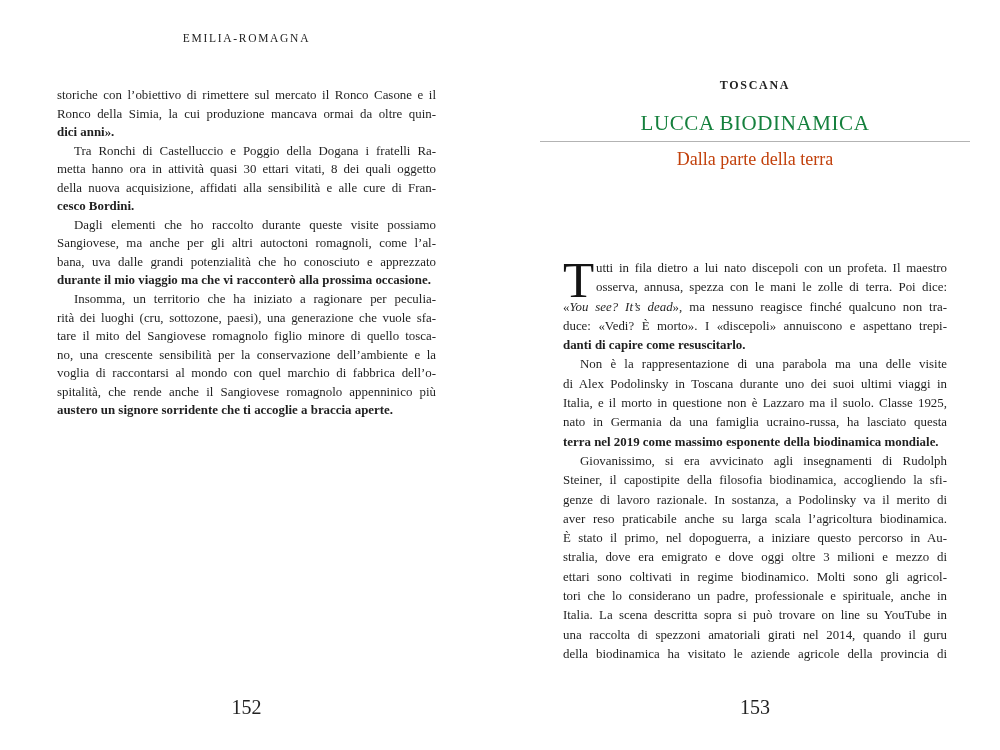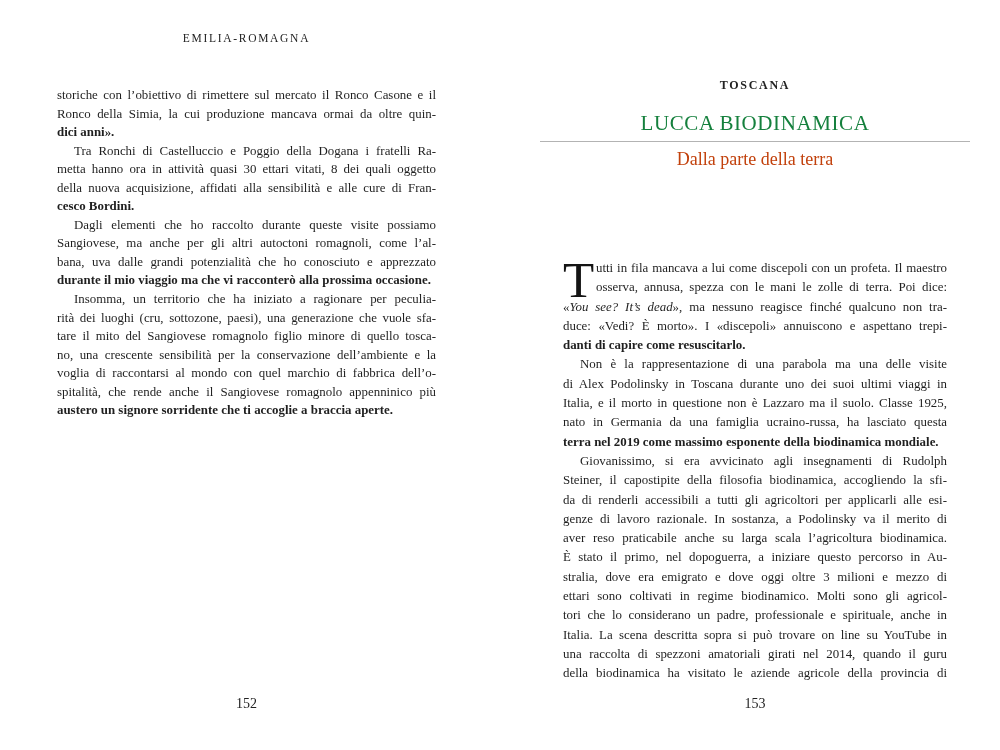--- a/index.html
+++ b/index.html
@@ -67,21 +67,21 @@
     width: 28px; height: 38px;
     margin-right: 5px;
     font-size: 51px; line-height: 43px;
     font-weight: 400;
     color: #141414;
   }
 
   .folio {
     position: absolute; top: 696px; left: 0; width: 100%;
     text-align: center;
-    font-size: 14px;
+    font-size: 20px;
     color: #222;
   }
 </style>
 </head>
 <body style="background: rgb(255, 255, 255); color: rgb(31, 31, 31);">
 
 <section class="page page-left">
   <div class="running-head">EMILIA-ROMAGNA</div>
   <div class="body-text" id="left-body">
       <div class="line">storiche con l’obiettivo di rimettere sul mercato il Ronco Casone e il</div>
@@ -106,33 +106,32 @@
   <div class="folio">152</div>
 </section>
 
 <section class="page page-right">
   <div class="region-head">TOSCANA</div>
   <h1 class="chapter-title">LUCCA BIODINAMICA</h1>
   <hr class="title-rule" style="border-top-color: rgb(179, 179, 179);">
   <h2 class="chapter-subtitle">Dalla parte della terra</h2>
   <div class="body-text" id="right-body">
       <span class="dropcap">T</span>
-      <div class="line">utti in fila mancava a lui come discepoli con un profeta. Il maestro</div>
+      <div class="line">utti in fila dietro a lui nato discepoli con un profeta. Il maestro</div>
       <div class="line">osserva, annusa, spezza con le mani le zolle di terra. Poi dice:</div>
       <div class="line"><span>«</span><span class="it">You see? It’s dead</span><span>», ma nessuno reagisce finché qualcuno non tra-</span></div>
       <div class="line">duce: «Vedi? È morto». I «discepoli» annuiscono e aspettano trepi-</div>
       <div class="line end">danti di capire come resuscitarlo.</div>
       <div class="line in">Non è la rappresentazione di una parabola ma una delle visite</div>
       <div class="line">di Alex Podolinsky in Toscana durante uno dei suoi ultimi viaggi in</div>
       <div class="line">Italia, e il morto in questione non è Lazzaro ma il suolo. Classe 1925,</div>
       <div class="line">nato in Germania da una famiglia ucraino-russa, ha lasciato questa</div>
       <div class="line end">terra nel 2019 come massimo esponente della biodinamica mondiale.</div>
       <div class="line in">Giovanissimo, si era avvicinato agli insegnamenti di Rudolph</div>
       <div class="line">Steiner, il capostipite della filosofia biodinamica, accogliendo la sfi-</div>
-      <div class="line">da di renderli accessibili a tutti gli agricoltori per applicarli alle esi-</div>
       <div class="line">genze di lavoro razionale. In sostanza, a Podolinsky va il merito di</div>
       <div class="line">aver reso praticabile anche su larga scala l’agricoltura biodinamica.</div>
       <div class="line">È stato il primo, nel dopoguerra, a iniziare questo percorso in Au-</div>
       <div class="line">stralia, dove era emigrato e dove oggi oltre 3 milioni e mezzo di</div>
       <div class="line">ettari sono coltivati in regime biodinamico. Molti sono gli agricol-</div>
       <div class="line">tori che lo considerano un padre, professionale e spirituale, anche in</div>
       <div class="line">Italia. La scena descritta sopra si può trovare on line su YouTube in</div>
       <div class="line">una raccolta di spezzoni amatoriali girati nel 2014, quando il guru</div>
       <div class="line">della biodinamica ha visitato le aziende agricole della provincia di</div>
     </div>

